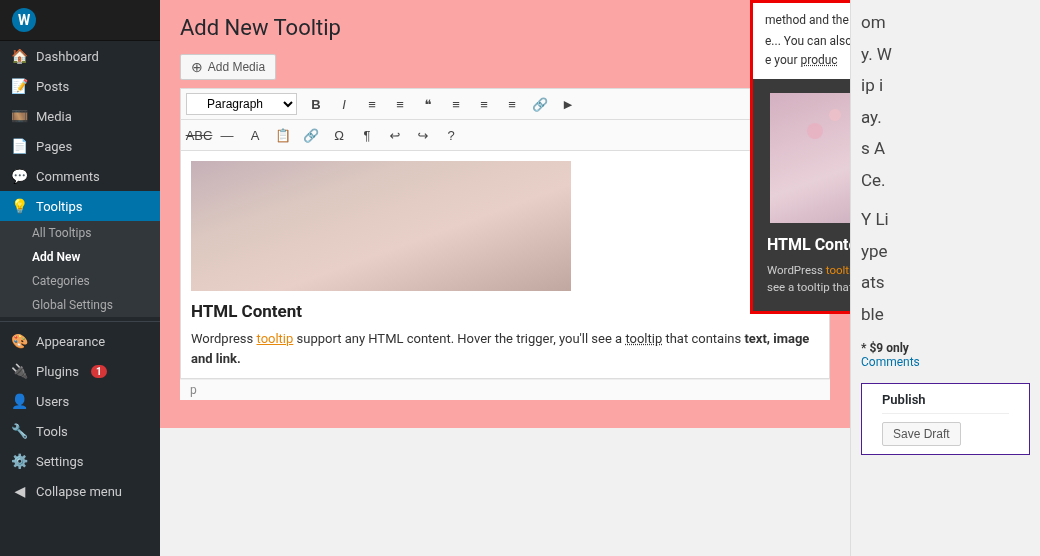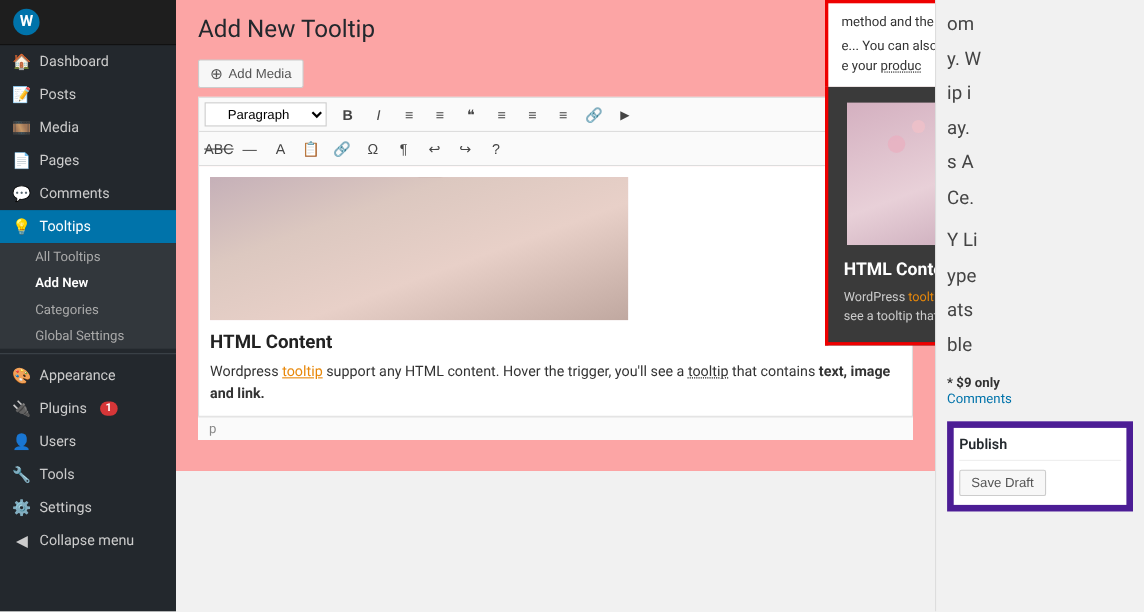--- a/index.html
+++ b/index.html
@@ -112,21 +112,21 @@
       position: relative;
     }
 
     
     .rp-section { margin-bottom: 14px; }
     .rp-text { font-size: 17px; color: #444; line-height: 1.5; margin-bottom: 6px; }
     .rp-price { color: #333; font-size: 12px; margin-top: 6px; font-weight: bold; }
     .rp-link { color: #0073aa; font-size: 12px; display: block; text-decoration: none; margin-bottom: 3px; }
 
     
-    .publish-box { background: #fff; border: 6px solid #4c1d95; padding: 8px 5px; }
+    .publish-box { background: #fff; border: 1px solid #4c1d95; padding: 8px 20px; }
     .publish-box h3 { font-size: 13px; font-weight: 600; color: #23282d; border-bottom: 1px solid #eee; padding-bottom: 6px; margin-bottom: 8px; }
     .save-draft-btn {
       padding: 4px 10px; background: #f7f7f7; border: 1px solid #ccc;
       cursor: pointer; font-size: 12px; color: #555; border-radius: 2px;
     }
   </style>
 </head>
 <body>
 
 <div id="sidebar">

